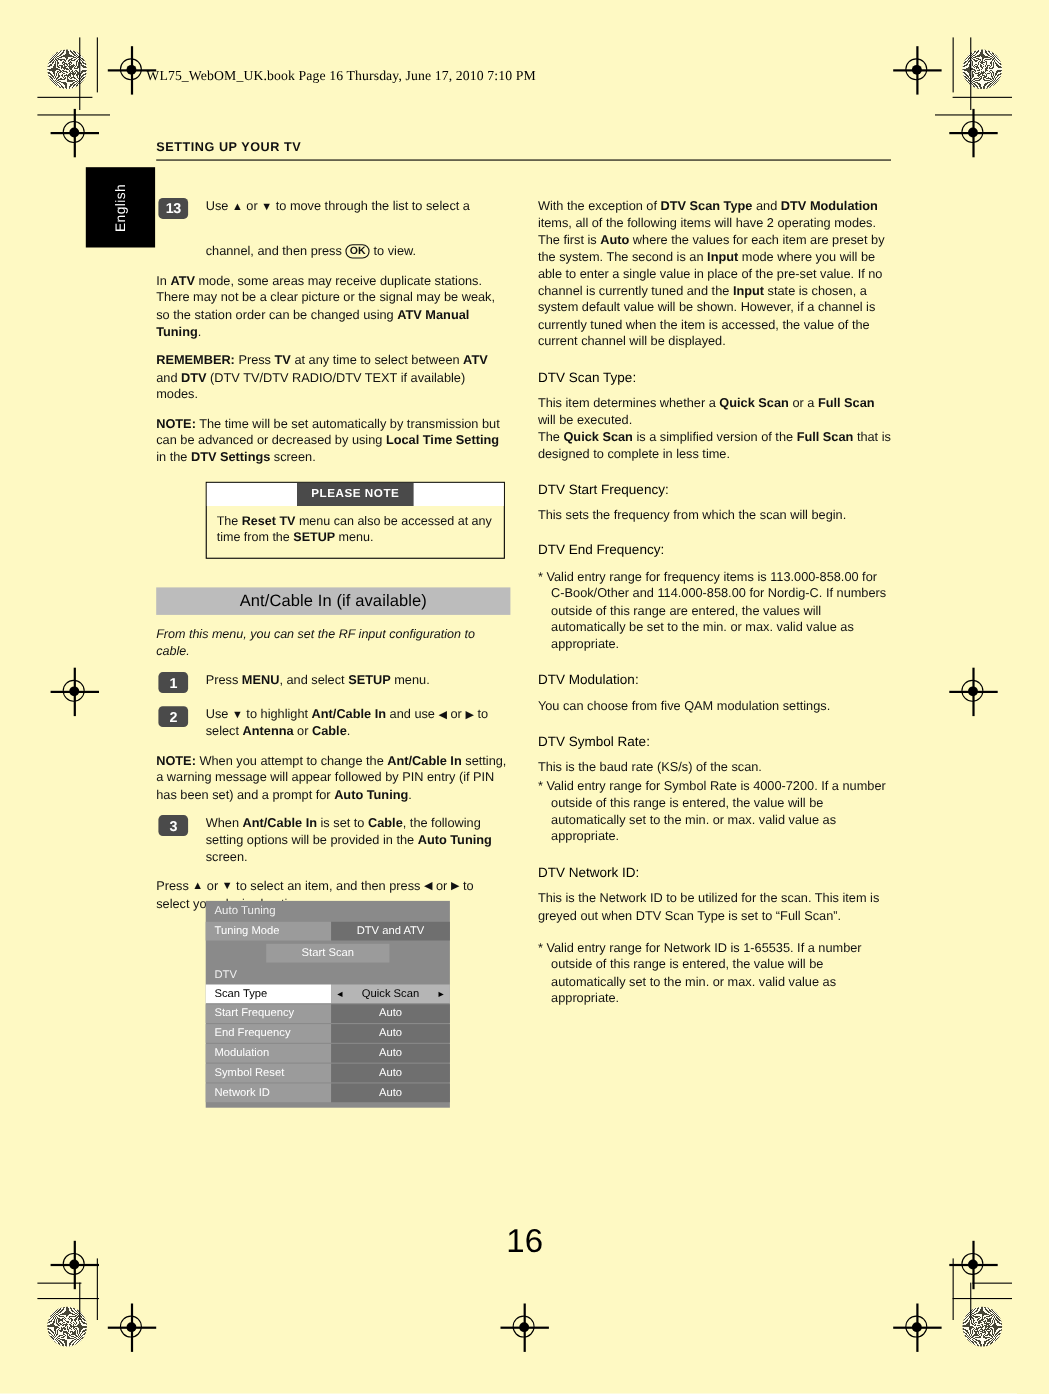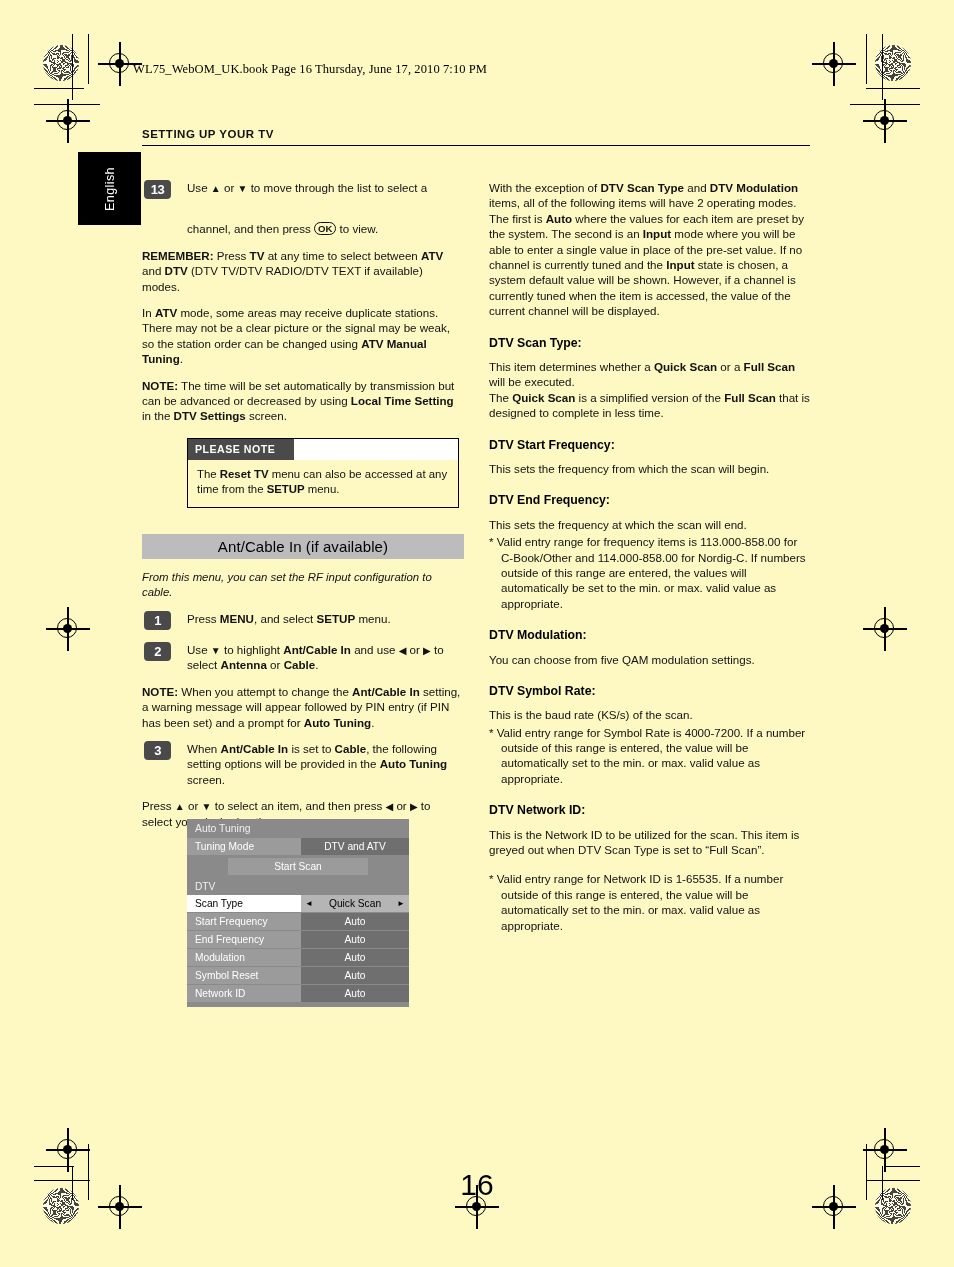--- a/index.html
+++ b/index.html
@@ -178,21 +178,21 @@
   .please-note .pn-head {
     background: #4a4a4a;
     color: #fff;
     font-size: 10.6px;
     font-weight: bold;
     letter-spacing: 0.5px;
     padding: 3px 7px 4px 7px;
     display: inline-block;
     min-width: 92px;
   }
-  .please-note .pn-headwrap { background: #fff; }
+  .please-note .pn-headwrap { background: #fff; text-align: center; }
   .please-note .pn-body {
     padding: 7px 9px 9px 9px;
     font-size: 11.4px;
     line-height: 1.35;
   }
 
   
   .banner {
     margin: 26px 0 11px 0;
     background: #bcbcbc;
@@ -260,51 +260,51 @@
   }
   .osd-row.sel .osd-value .gt {
     position: absolute; right: 4px; top: 0; line-height: 17px; font-size: 8px;
   }
   .osd-startscan {
     margin: 3px 0 3px 0;
     display: flex;
     justify-content: center;
   }
   .osd-startscan .btn {
-    width: 140px;
+    width: 112px;
     height: 17px;
     line-height: 17px;
     background: #9b9b9b;
     color: #ffffff;
     text-align: center;
   }
   .osd-group {
     padding: 3px 0 3px 8px;
     color: #efefef;
   }
 
   
   h3.sub {
     margin: 16px 0 8px 0;
     font-size: 12.3px;
-    font-weight: bold;
+    font-weight: normal;
     color: #000;
   }
   h3.sub:first-child { margin-top: 0; }
   .star {
     margin: 0 0 10px 0;
     padding-left: 12px;
     text-indent: -12px;
   }
 
   
   .pagenum {
     position: absolute;
     left: 0;
-    top: 1168px;
+    top: 1112px;
     width: 954px;
     text-align: center;
     font-size: 30px;
     color: #000;
   }
 </style>
 </head>
 <body>
 
 <div id="page">
@@ -412,25 +412,25 @@
   <div class="col left">
 
     <div class="step">
       <div class="step-num">13</div>
       <div>
         <span>Use </span><span class="arrow">▲</span><span> or </span><span class="arrow">▼</span><span> to move through the list to select a channel, and then press </span><span class="okkey">OK</span><span> to view.</span>
       </div>
     </div>
 
     <p class="body indent">
+      In <b>ATV</b> mode, some areas may receive duplicate stations. There may not be a clear picture or the signal may be weak, so the station order can be changed using <b>ATV Manual Tuning</b>.
+    </p>
+
+    <p class="body indent">
       <b>REMEMBER:</b> Press <b>TV</b> at any time to select between <b>ATV</b> and <b>DTV</b> (DTV TV/DTV RADIO/DTV TEXT if available) modes.
-    </p>
-
-    <p class="body indent">
-      In <b>ATV</b> mode, some areas may receive duplicate stations. There may not be a clear picture or the signal may be weak, so the station order can be changed using <b>ATV Manual Tuning</b>.
     </p>
 
     <p class="body indent">
       <b>NOTE:</b> The time will be set automatically by transmission but can be advanced or decreased by using <b>Local Time Setting</b> in the <b>DTV Settings</b> screen.
     </p>
 
     <div class="please-note">
       <div class="pn-headwrap">
         <div class="pn-head">PLEASE NOTE</div>
       </div>
@@ -531,21 +531,20 @@
     <h3 class="sub">DTV Scan Type:</h3>
     <p class="body">
       This item determines whether a <b>Quick Scan</b> or a <b>Full Scan</b> will be executed.<br>
       The <b>Quick Scan</b> is a simplified version of the <b>Full Scan</b> that is designed to complete in less time.
     </p>
 
     <h3 class="sub">DTV Start Frequency:</h3>
     <p class="body">This sets the frequency from which the scan will begin.</p>
 
     <h3 class="sub">DTV End Frequency:</h3>
-    <p class="body" style="margin-bottom:2px;">This sets the frequency at which the scan will end.</p>
     <p class="body star">* Valid entry range for frequency items is 113.000-858.00 for C-Book/Other and 114.000-858.00 for Nordig-C. If numbers outside of this range are entered, the values will automatically be set to the min. or max. valid value as appropriate.</p>
 
     <h3 class="sub">DTV Modulation:</h3>
     <p class="body">You can choose from five QAM modulation settings.</p>
 
     <h3 class="sub">DTV Symbol Rate:</h3>
     <p class="body" style="margin-bottom:2px;">This is the baud rate (KS/s) of the scan.</p>
     <p class="body star">* Valid entry range for Symbol Rate is 4000-7200. If a number outside of this range is entered, the value will be automatically set to the min. or max. valid value as appropriate.</p>
 
     <h3 class="sub">DTV Network ID:</h3>

